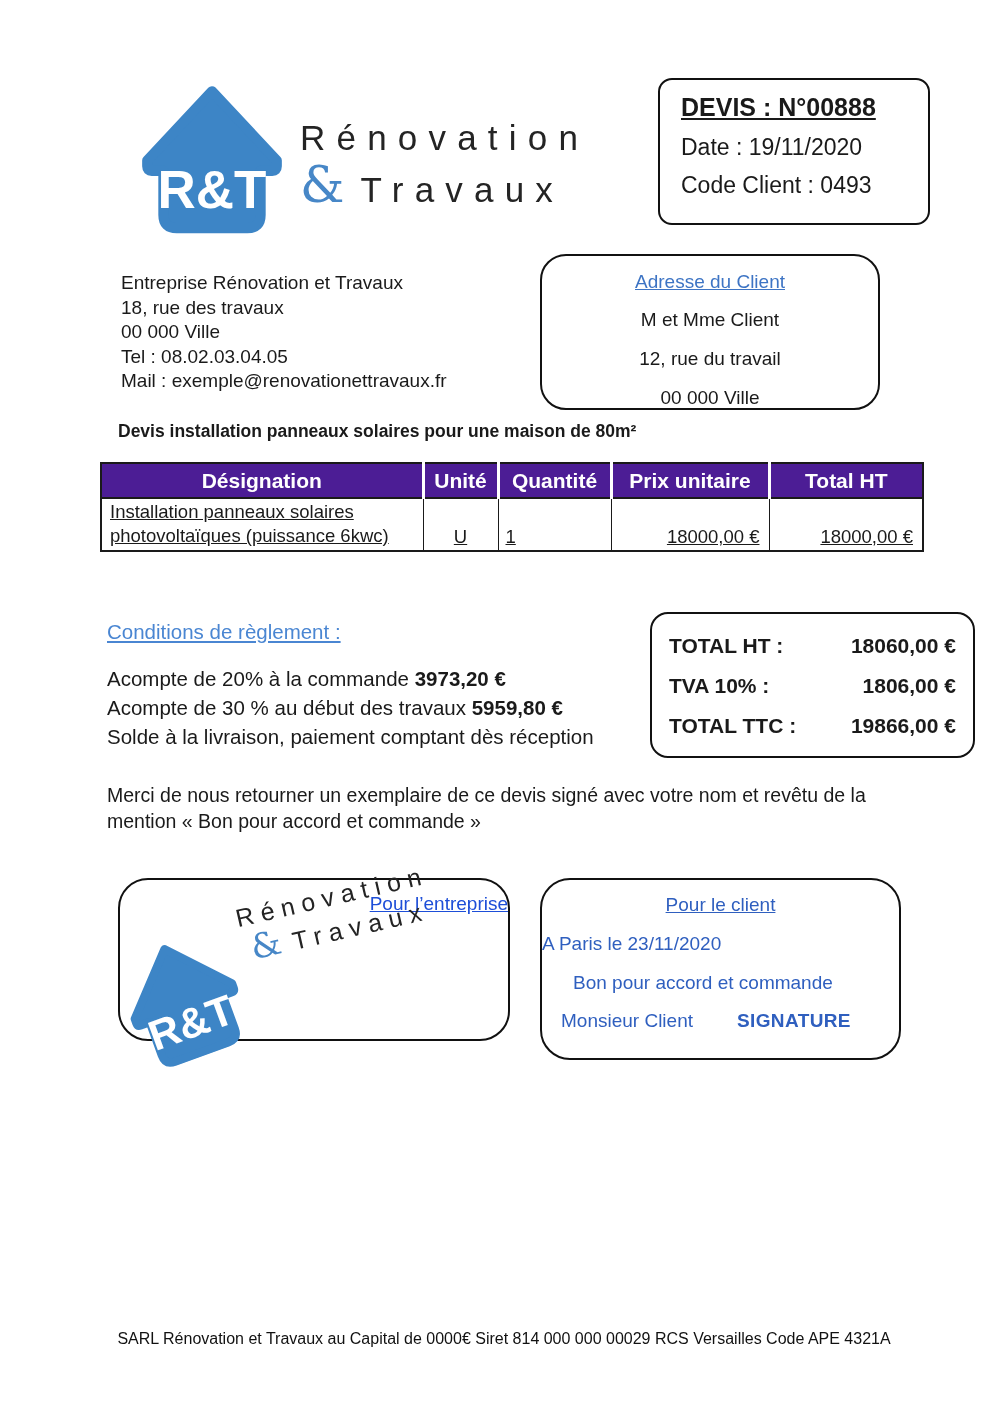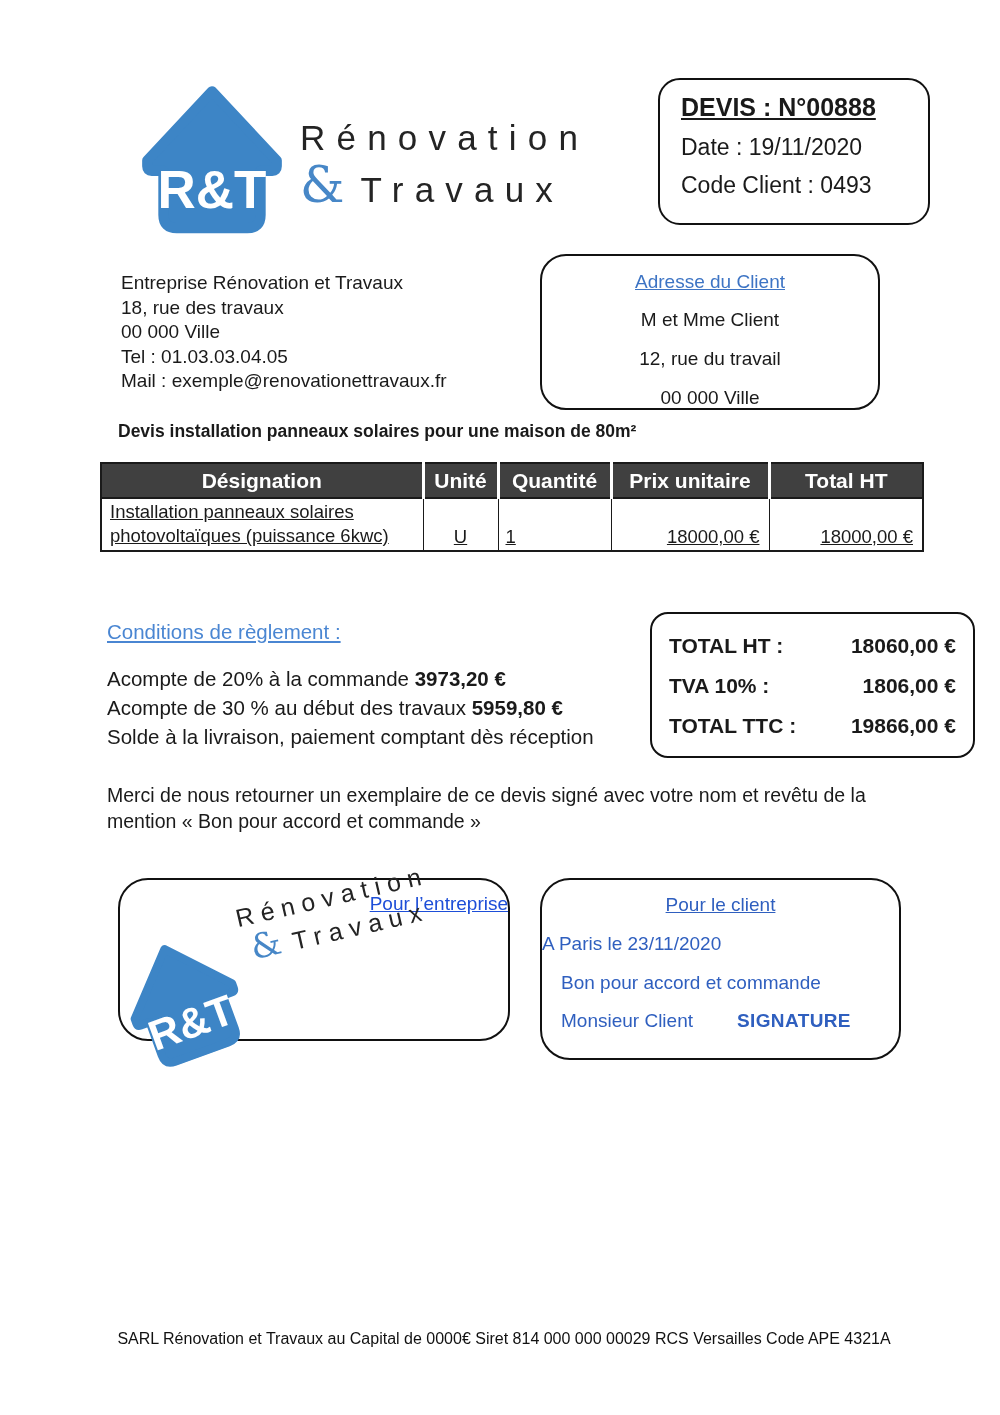--- a/index.html
+++ b/index.html
@@ -12,39 +12,39 @@
   
   .logo-house { position:absolute; left:138px; top:84px; width:148px; height:150px; }
   .brand { position:absolute; left:300px; top:118px; }
   .brand-top { font-size:35px; font-weight:500; letter-spacing:0.32em; color:#242424; white-space:nowrap; }
   .brand-bottom { display:flex; align-items:baseline; margin-top:2px; }
   .brand-amp { font-family:"DejaVu Serif", serif; font-size:50px; color:#4787C7; margin-right:16px; line-height:1; }
   .brand-trav { font-size:35px; font-weight:500; letter-spacing:0.32em; color:#242424; white-space:nowrap; }
   
   .quote-box {
     position:absolute; left:658px; top:78px; width:272px; height:147px;
-    border:2.5px solid #111; border-radius:22px; padding:13px 0 0 21px;
+    border:2.5px solid #111; border-radius:14px; padding:13px 0 0 21px;
   }
   .quote-title { font-size:25px; font-weight:700; text-decoration:underline; margin-bottom:12px; }
   .quote-line { font-size:23px; margin-bottom:11px; }
   
   .company { position:absolute; left:121px; top:271px; font-size:19px; line-height:24.5px; }
   
   .client-box {
     position:absolute; left:540px; top:254px; width:340px; height:156px;
     border:2px solid #111; border-radius:26px; text-align:center; padding-top:15px;
   }
   .client-title { color:#3D74C4; font-size:19px; text-decoration:underline; margin-bottom:16px; }
   .client-line { font-size:19px; margin-bottom:17px; }
   
   .subject { position:absolute; left:118px; top:421px; font-size:17.5px; font-weight:700; }
   
   .items { position:absolute; left:100px; top:462px; width:822px; border-collapse:collapse; table-layout:fixed; }
   .items th {
-    background:#404040; color:#fff; font-size:21px; font-weight:700;
+    background:#4c1d95; color:#fff; font-size:21px; font-weight:700;
     height:35px; text-align:center; border-right:3px solid #fff;
     border-bottom:2px solid #1a1a1a;
   }
   .items th:last-child { border-right:none; }
   .items td {
     font-size:18.5px; vertical-align:bottom; padding:1px 4px 2px 4px;
     border-right:1.5px solid #1a1a1a;
   }
   .items td:last-child { border-right:none; }
   .items { border:2px solid #1a1a1a; }
@@ -75,21 +75,21 @@
   .stamp-top { font-size:25px; font-weight:500; letter-spacing:0.28em; color:#242424; white-space:nowrap; }
   .stamp-bottom { display:flex; align-items:baseline; margin-top:0px; margin-left:8px; }
   .stamp-amp { font-family:"DejaVu Serif", serif; font-size:34px; color:#4787C7; margin-right:12px; line-height:1; }
   .stamp-trav { font-size:25px; font-weight:500; letter-spacing:0.28em; color:#242424; white-space:nowrap; }
   .sig-right-box {
     position:absolute; left:540px; top:878px; width:361px; height:182px;
     border:2px solid #111; border-radius:30px; color:#2F5FBF; padding-top:14px;
   }
   .sig-right-title { text-align:center; font-size:19px; text-decoration:underline; margin-bottom:17px; }
   .sig-right-date { text-align:left; font-size:19px; margin-bottom:17px; }
-  .sig-right-approval { font-size:19px; padding-left:19px; margin-bottom:16px; }
+  .sig-right-approval { font-size:19px; padding-left:31px; margin-bottom:16px; }
   .sig-right-last { display:flex; font-size:19px; padding-left:19px; }
   .sig-right-name { width:176px; }
   .sig-right-signature { font-weight:700; letter-spacing:0.02em; }
   
   .footer { position:absolute; left:0; right:0; top:1330px; text-align:center; font-size:16px; color:#111;padding-left:8px; }
 </style>
 </head>
 <body>
 
 <div class="page">
@@ -109,21 +109,21 @@
   <div class="quote-box">
     <div class="quote-title">DEVIS : N°00888</div>
     <div class="quote-line">Date : 19/11/2020</div>
     <div class="quote-line">Code Client : 0493</div>
   </div>
 
   <div class="company">
     <div>Entreprise Rénovation et Travaux</div>
     <div>18, rue des travaux</div>
     <div>00 000 Ville</div>
-    <div>Tel : 01.03.03.04.05</div>
+    <div>Tel : 08.02.03.04.05</div>
     <div>Mail : exemple@renovationettravaux.fr</div>
   </div>
 
   <div class="client-box">
     <div class="client-title">Adresse du Client</div>
     <div class="client-line">M et Mme Client</div>
     <div class="client-line">12, rue du travail</div>
     <div class="client-line">00 000 Ville</div>
   </div>
 

